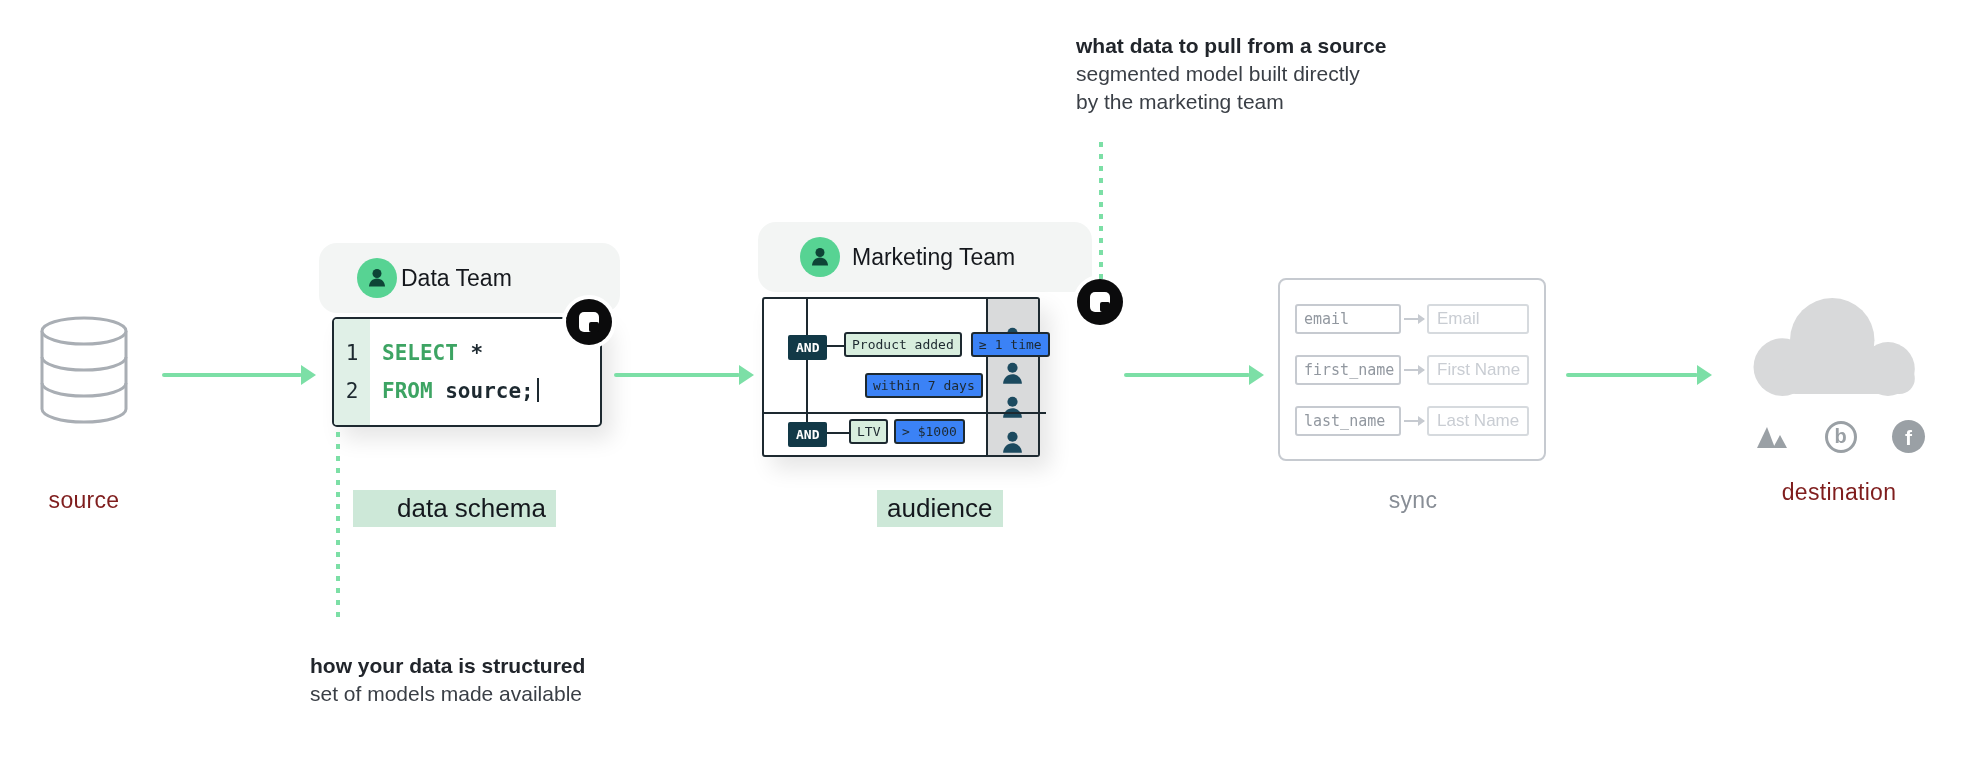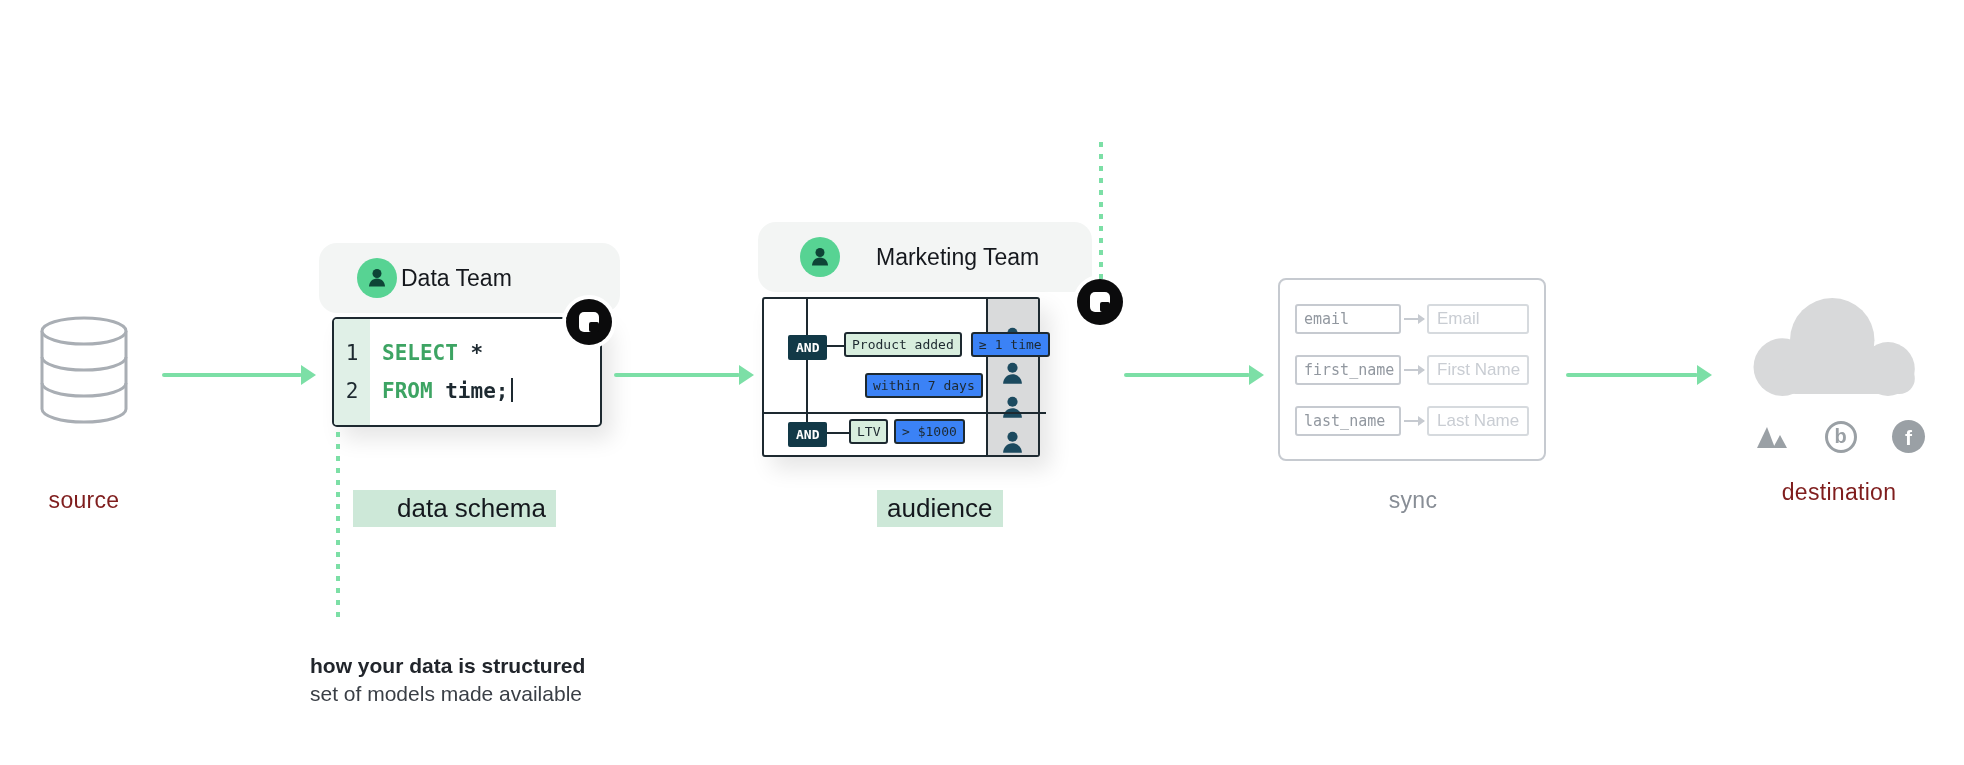--- a/index.html
+++ b/index.html
@@ -104,21 +104,21 @@
     <div class="team-title">Data Team</div>
   </div>
 
   <div class="code-block">
     <div class="gutter">
       <div>1</div>
       <div>2</div>
     </div>
     <div class="code-area">
       <div class="code-line"><span class="kw">SELECT</span><span> *</span></div>
-      <div class="code-line"><span class="kw">FROM</span><span> time;</span><span class="cursor"></span></div>
+      <div class="code-line"><span class="kw">FROM</span><span> source;</span><span class="cursor"></span></div>
     </div>
   </div>
 
   <div class="badge" style="left:566px;top:299px;">
     <svg width="46" height="46" viewBox="0 0 46 46">
       <circle cx="23" cy="23" r="23" fill="#0b0b0c"></circle>
       <rect x="13" y="13" width="20" height="20" rx="5" fill="#ffffff"></rect>
       <rect x="23" y="23" width="10" height="10" rx="2" fill="#0b0b0c"></rect>
     </svg>
   </div>
@@ -127,21 +127,21 @@
 
   <div class="tag" style="left:353px;top:490px;padding-left:44px;">data schema</div>
 
   <div class="annotation" style="left:310px;top:652px;width:370px;">
     <span class="ann-title">how your data is structured</span>
     <span>set of models made available</span>
   </div>
 
   <div class="flow-arrow" style="left:614px;top:373px;width:126px;"></div>
 
-  <div class="team-card" style="left:758px;top:222px;width:334px;padding-left:42px;gap:36px;">
+  <div class="team-card" style="left:758px;top:222px;width:334px;padding-left:42px;gap:12px;">
     <div class="avatar">
       <svg width="24" height="24" viewBox="0 0 24 24">
         <circle cx="12" cy="7.5" r="4.5" fill="#0e4436"></circle>
         <path d="M4 20.5c0-4.4 3.6-8 8-8s8 3.6 8 8z" fill="#0e4436"></path>
       </svg>
     </div>
     <div class="team-title">Marketing Team</div>
   </div>
 
   <div class="aud-box">
@@ -183,20 +183,25 @@
       <circle cx="23" cy="23" r="23" fill="#0b0b0c"></circle>
       <rect x="13" y="13" width="20" height="20" rx="5" fill="#ffffff"></rect>
       <rect x="23" y="23" width="10" height="10" rx="2" fill="#0b0b0c"></rect>
     </svg>
   </div>
 
   <div class="dotted-v" style="left:1099px;top:142px;height:144px;"></div>
 
   <div class="tag" style="left:877px;top:490px;">audience</div>
 
+  <div class="annotation" style="left:1076px;top:32px;width:400px;">
+    <span class="ann-title">what data to pull from a source</span>
+    <span>segmented model built directly</span>
+    <span>by the marketing team</span>
+  </div>
 
   <div class="flow-arrow" style="left:1124px;top:373px;width:126px;"></div>
 
   <div class="sync-box">
     <div class="sync-row" style="top:24px;">
       <div class="field-from">email</div>
       <div class="mini-arrow"></div>
       <div class="field-to">Email</div>
     </div>
     <div class="sync-row" style="top:75px;">

